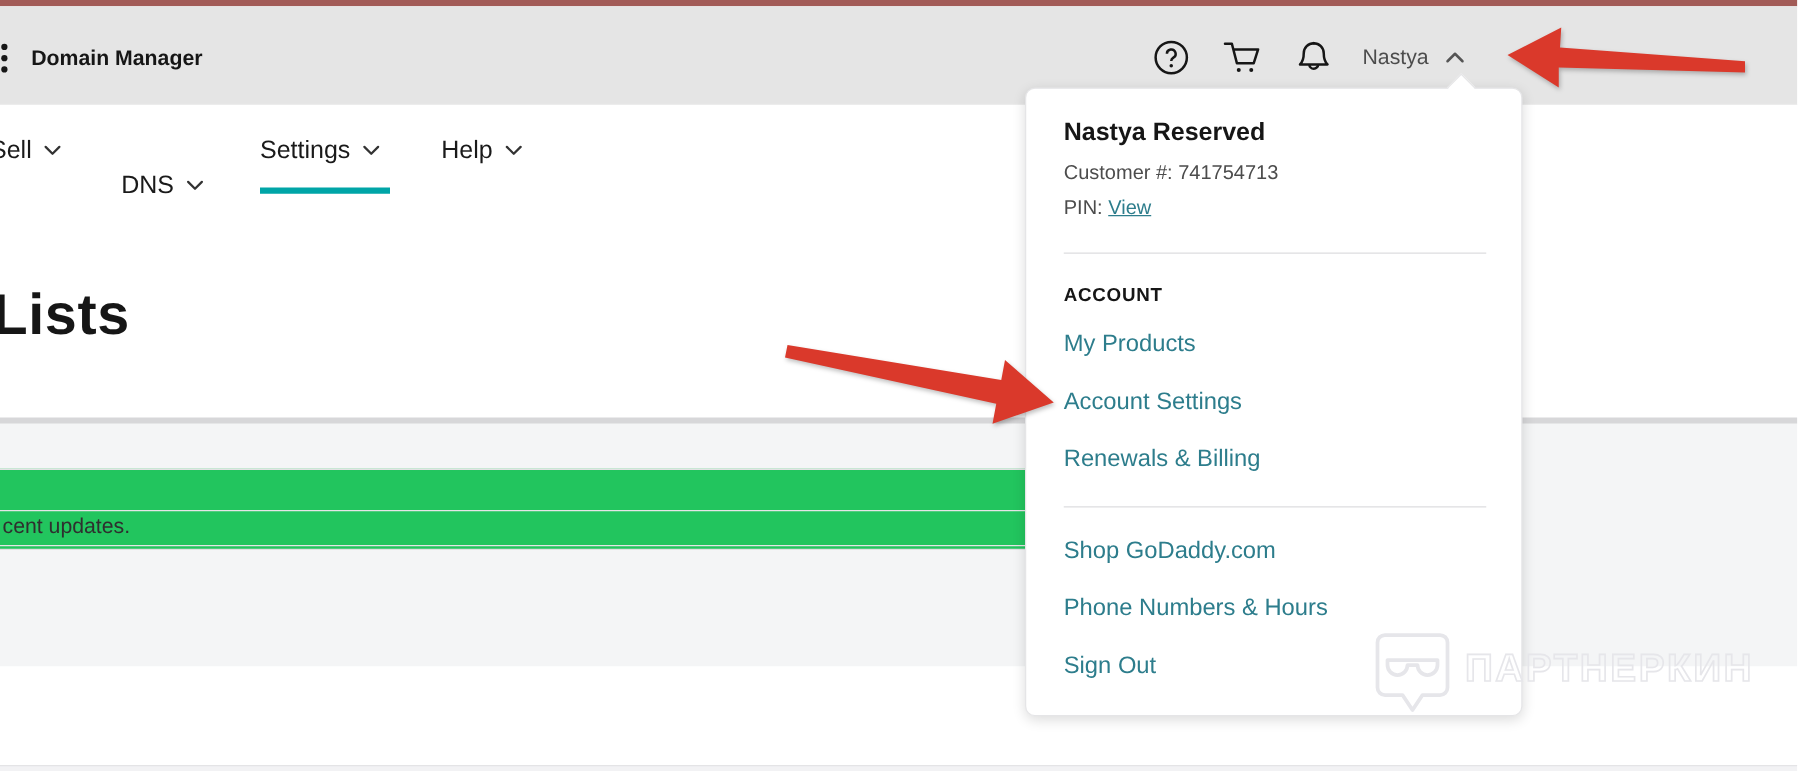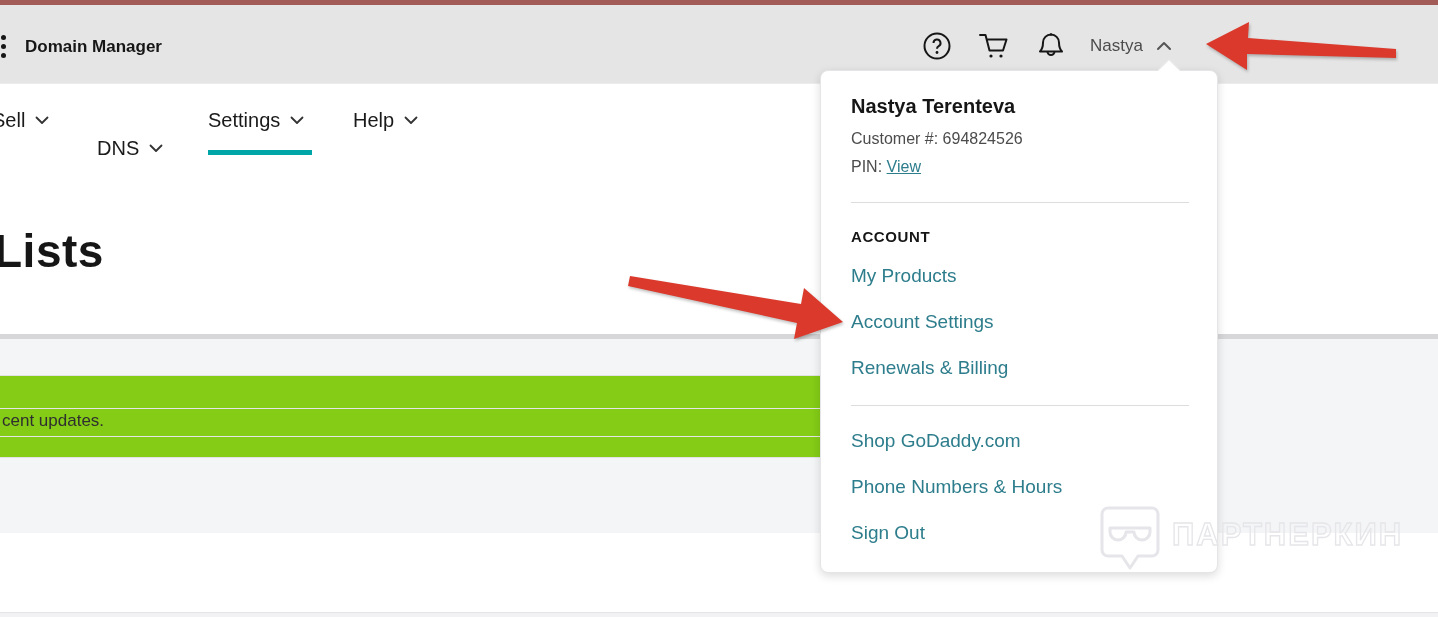--- a/index.html
+++ b/index.html
@@ -21,21 +21,21 @@
   .username { position:absolute; left:1090px; top:31px; font-size:17px; color:#4c4c4c; cursor:pointer; }
   .chev-up  { position:absolute; left:1156px; top:36px; }
   
   .nav-item { position:absolute; top:109px; font-size:20px; color:#1a1a1a; display:flex; align-items:center; gap:10px; cursor:pointer; white-space:nowrap; }
   .nav-sell { left:-8px; } .nav-dns { left:97px;margin-top:28px; } .nav-settings { left:208px; } .nav-help { left:353px; }
   .nav-underline { position:absolute; left:208px; top:150px; width:104px; height:5px; background:#00a5a7; }
   
   .page-title { position:absolute; left:-6px; top:224px; font-size:46px; font-weight:600; color:#161616; letter-spacing:.5px; }
   .section-topline { position:absolute; left:0; top:334px; width:1438px; height:5px; background:#d7d7d9; }
   .gray-section { position:absolute; left:0; top:339px; width:1438px; height:194px; background:#f4f5f6; }
-  .card { position:absolute; left:0; top:375px; width:1120px; height:83px; background:#84cc16; border-top:1px solid #e2e2e4; border-bottom:1px solid #e2e2e4;text-align:center; }
+  .card { position:absolute; left:0; top:375px; width:1120px; height:65px; background:#22c55e; border-top:1px solid #e2e2e4; border-bottom:1px solid #e2e2e4;text-align:center; }
   .card .rline1 { position:absolute; left:0; top:32px; width:100%; height:1px; background:#e5e5e7; }
   .card .rline2 { position:absolute; left:0; top:60px; width:100%; height:1px; background:#e5e5e7; }
   .card .msg { position:absolute; left:2px; top:35px; font-size:17px; color:#2f2f2f; }
   
   .footer-text { position:absolute; left:103px; top:565px; font-size:16px; color:#3a3a3a; }
   .footer-text a, .teal-link { color:#2d7d8c; text-decoration:underline; cursor:pointer; }
   .bottom-strip { position:absolute; left:0; top:612px; width:1438px; height:5px; background:#f2f2f4; border-top:1px solid #e4e4e6; }
   
   .dropdown { position:absolute; left:820px; top:70px; width:398px; height:503px; background:#fff;
     border:1px solid #e5e5e7; border-radius:8px; box-shadow:0 3px 10px rgba(0,0,0,.14); z-index:10; }
@@ -138,22 +138,22 @@
 
   <div class="card">
     <div class="rline1"></div>
     <div class="msg">cent updates.</div>
     <div class="rline2"></div>
   </div>
 
   <div class="bottom-strip"></div>
 
   <div class="dropdown">
-    <div class="dd-name">Nastya Terenteva</div>
-    <div class="dd-customer">Customer #: 694824526</div>
+    <div class="dd-name">Nastya Reserved</div>
+    <div class="dd-customer">Customer #: 741754713</div>
     <div class="dd-pin">
       <span>PIN:</span>
       <a class="teal-link">View</a>
     </div>
     <div class="dd-hr dd-hr1"></div>
     <div class="dd-section">ACCOUNT</div>
     <div class="dd-link dd-l1">My Products</div>
     <div class="dd-link dd-l2">Account Settings</div>
     <div class="dd-link dd-l3">Renewals &amp; Billing</div>
     <div class="dd-hr dd-hr2"></div>

